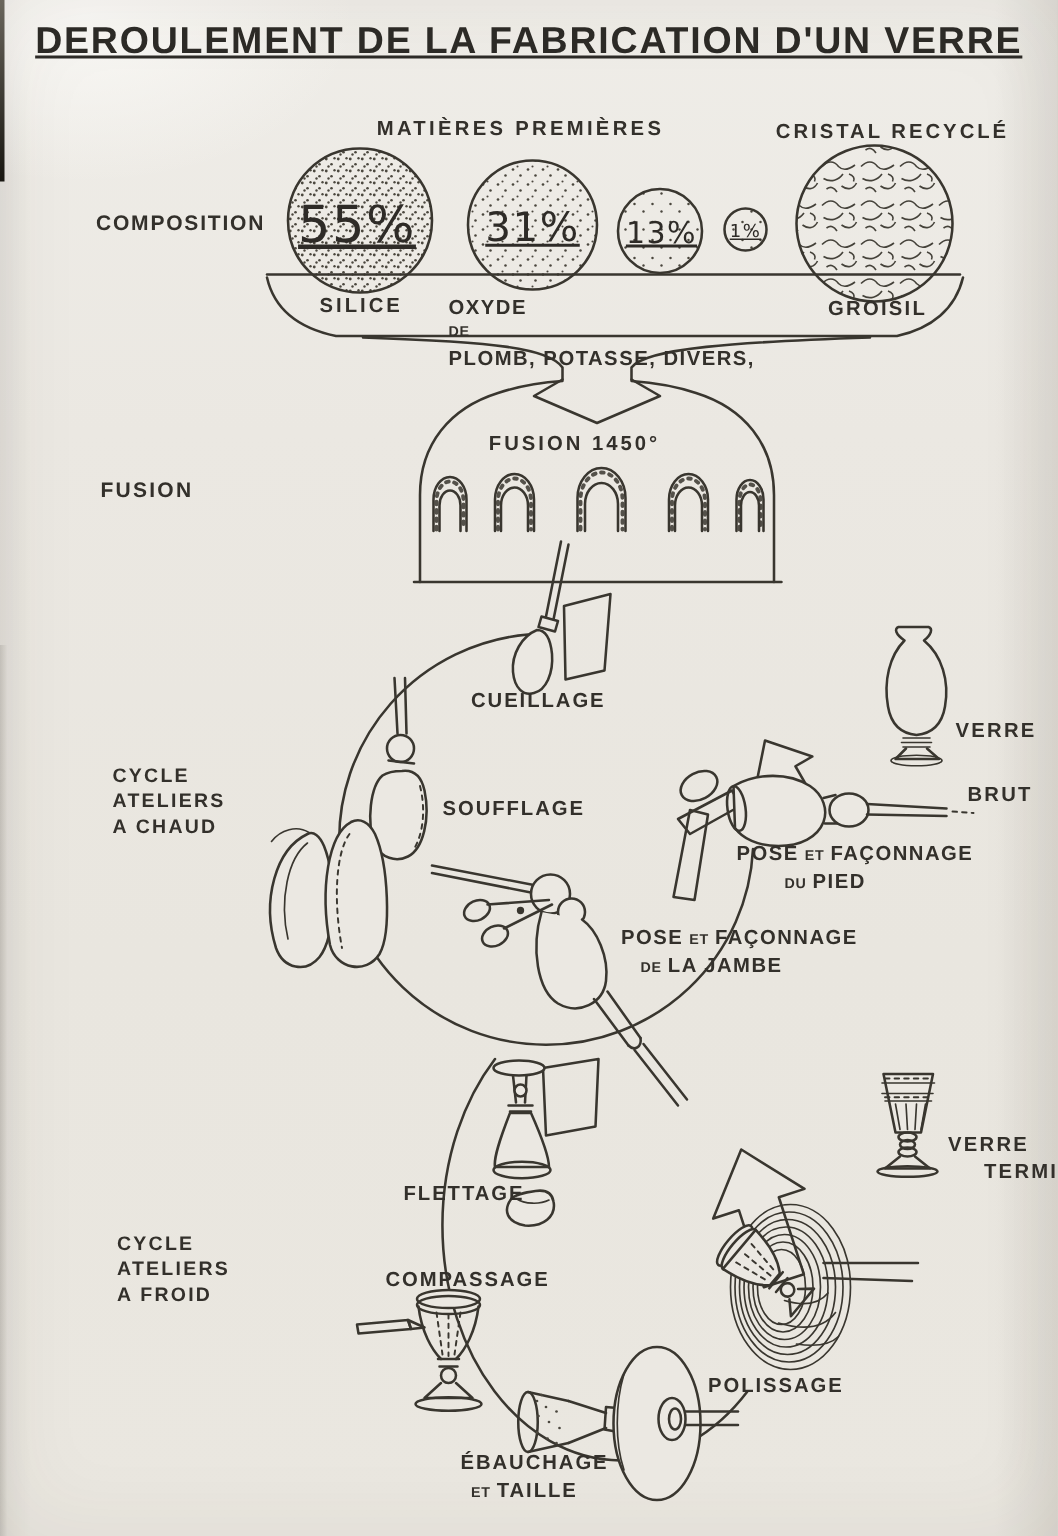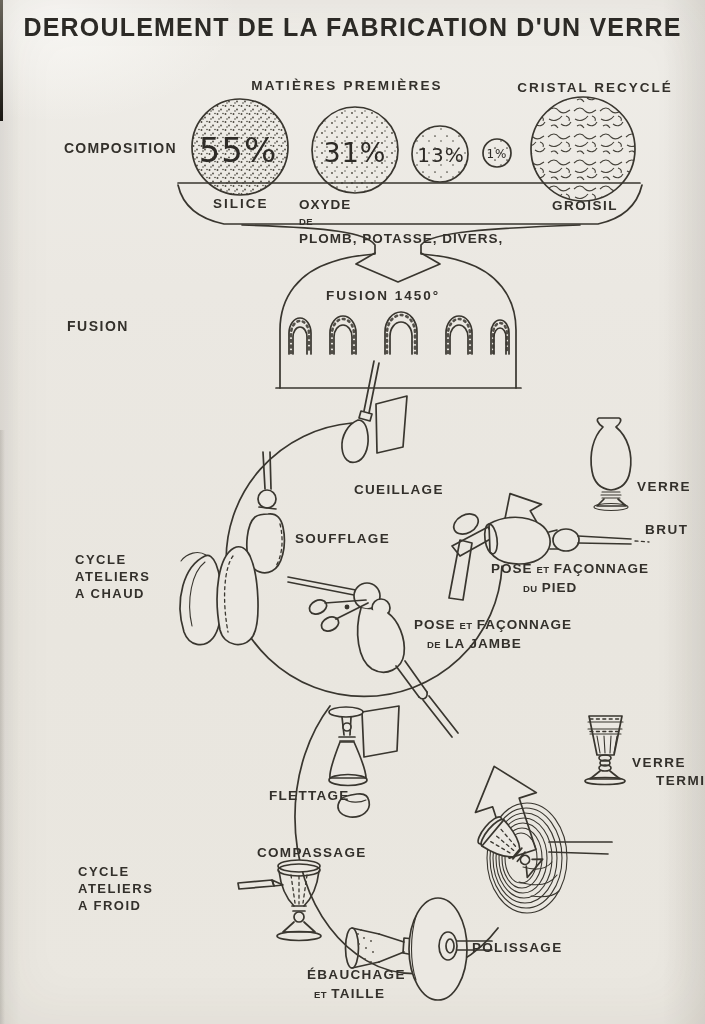--- a/index.html
+++ b/index.html
@@ -13,25 +13,25 @@
     font-family:"Liberation Sans",sans-serif;
   }
   svg{position:absolute;left:0;top:0;}
   .ink{fill:none;stroke:#39362f;stroke-width:1.7;stroke-linecap:round;stroke-linejoin:round;}
   .thin{stroke-width:1.1;}
   .dash{stroke-dasharray:3 3.4;stroke-width:1.3;}
   .brickdash{stroke-dasharray:1.8 3.8;stroke-width:2.6;opacity:.85;}
   .paperfill{fill:#ebe8e2;}
   .lbl{position:absolute;font-weight:700;color:#33302b;white-space:nowrap;font-size:13.5px;letter-spacing:1.5px;}
   .cx{transform:translateX(-50%);}
-  .title{font-size:25px;letter-spacing:1.2px;color:#2c2a26;}
-  .pct{position:absolute;transform:translate(-50%,-50%);font-family:"DejaVu Sans",sans-serif;font-weight:400;color:#2e2b27;letter-spacing:1px;white-space:nowrap;}
+  .title{font-size:25px;letter-spacing:1.2px;color:#2c2a26;text-decoration:underline;}
+  .pct{position:absolute;transform:translate(-50%,-50%);font-family:"DejaVu Sans",sans-serif;font-weight:400;color:#2e2b27;letter-spacing:1px;white-space:nowrap;text-decoration:underline;}
   .row{display:flex;align-items:baseline;gap:4px;}
   .sw{font-size:9.5px;letter-spacing:.5px;font-weight:700;}
-  .ml{line-height:17px;margin-top:43px;}
+  .ml{line-height:17px;}
   .edge-line{position:absolute;left:0;top:903;width:3px;height:121px;
     background:linear-gradient(180deg,#6a665c, #181611);}
   .edge-soft{position:absolute;left:0;top:430px;width:5px;height:594px;background:linear-gradient(90deg,rgba(60,55,45,.14),rgba(60,55,45,0));}
 </style>
 </head>
 <body>
 
 <div class="stage">
 
   <svg width="705" height="1024" viewBox="0 0 705 1024">
@@ -292,21 +292,21 @@
 
   <div class="lbl cx" style="left:383px;top:288px;letter-spacing:2px;">FUSION 1450°</div>
   <div class="lbl" style="left:67px;top:318px;font-size:14px;letter-spacing:1.5px;">FUSION</div>
 
   <div class="lbl ml" style="left:75px;top:508px;font-size:13px;">
     <div>CYCLE</div>
     <div>ATELIERS</div>
     <div>A CHAUD</div>
   </div>
 
-  <div class="lbl" style="left:314px;top:482px;letter-spacing:1.3px;margin-left:40px;">CUEILLAGE</div>
+  <div class="lbl" style="left:314px;top:459px;letter-spacing:1.3px;">CUEILLAGE</div>
   <div class="lbl" style="left:295px;top:531px;letter-spacing:1.3px;">SOUFFLAGE</div>
 
   <div class="lbl row" style="left:491px;top:561px;letter-spacing:1px;">
     <span>POSE</span>
       <span class="sw">ET</span>
       <span>FAÇONNAGE</span>
   </div>
   <div class="lbl row" style="left:523px;top:580px;letter-spacing:1px;">
     <span class="sw">DU</span>
       <span>PIED</span>
@@ -334,20 +334,20 @@
   </div>
 
   <div class="lbl" style="left:257px;top:845px;letter-spacing:1.3px;">COMPASSAGE</div>
 
   <div class="lbl" style="left:307px;top:967px;letter-spacing:1.3px;">ÉBAUCHAGE</div>
   <div class="lbl row" style="left:314px;top:986px;letter-spacing:1.3px;">
     <span class="sw">ET</span>
       <span>TAILLE</span>
   </div>
 
-  <div class="lbl" style="left:472px;top:940px;letter-spacing:1.3px;">POLISSAGE</div>
+  <div class="lbl" style="left:472px;top:916px;letter-spacing:1.3px;">POLISSAGE</div>
 
   <div class="lbl" style="left:632px;top:755px;letter-spacing:1.5px;">VERRE</div>
   <div class="lbl" style="left:624px;top:773px;letter-spacing:1.5px;padding-left:32px;">TERMINÉ</div>
 
   <div class="edge-soft"></div>
   <div class="edge-line"></div>
 </div>
 
 </body></html>

